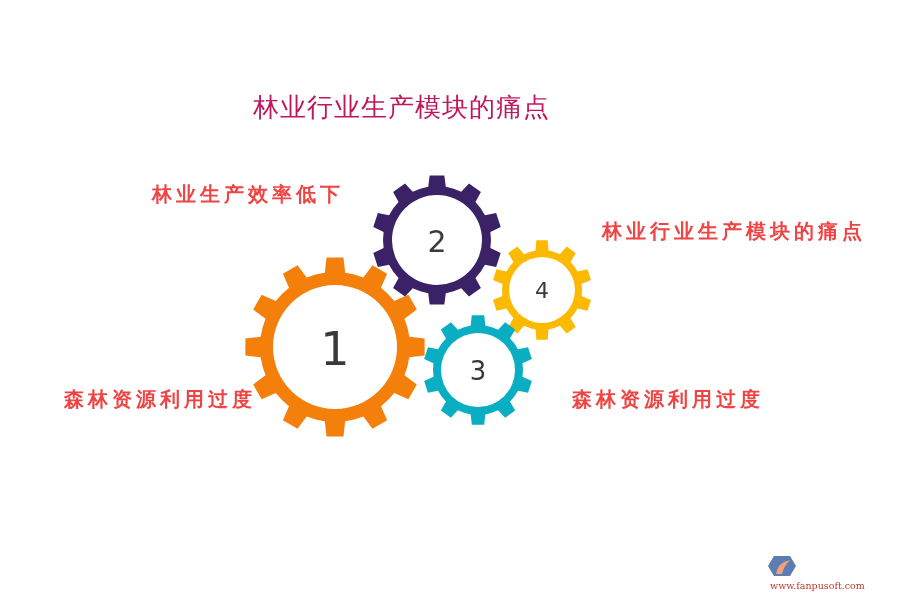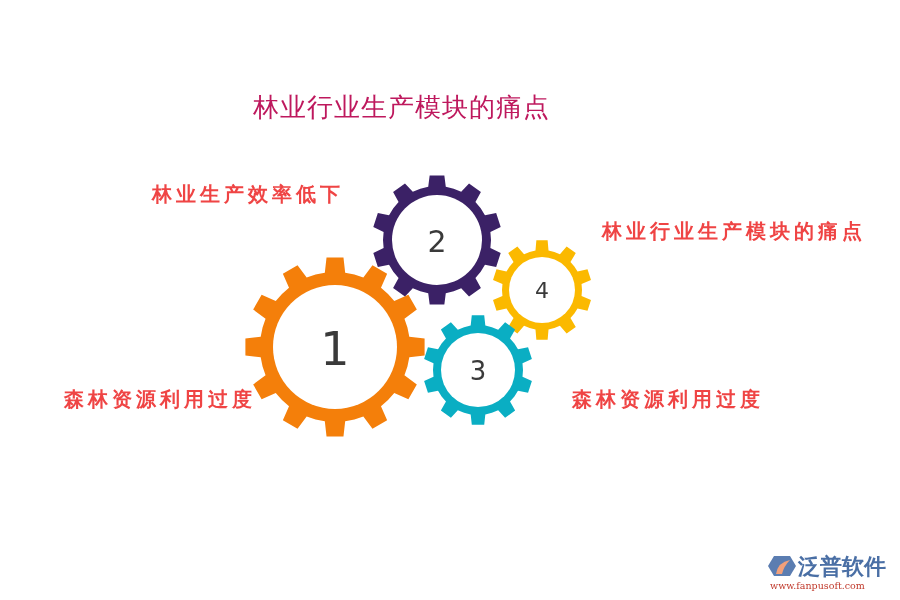--- a/index.html
+++ b/index.html
@@ -55,15 +55,14 @@
 <div class="label" style="left:152px; top:181px;">林业生产效率低下</div>
 <div class="label" style="left:602px; top:218px;">林业行业生产模块的痛点</div>
 <div class="label" style="left:32px; top:386px;margin-left:32px;">森林资源利用过度</div>
 <div class="label" style="left:572px; top:386px;">森林资源利用过度</div>
 
 <div class="logo">
   <svg class="logo-icon" viewBox="0 0 28 24">
     <polygon points="6,2 22,2 28,12 22,22 6,22 0,12" fill="#5b7db1"></polygon>
     <path d="M8,20 Q10,8 22,6 Q16,12 14,20 Z" fill="#f2a07a"></path>
   </svg>
-  <div class="logo-text">泛普软件</div>
   <div class="logo-url">www.fanpusoft.com</div>
 </div>
 
 </body></html>

